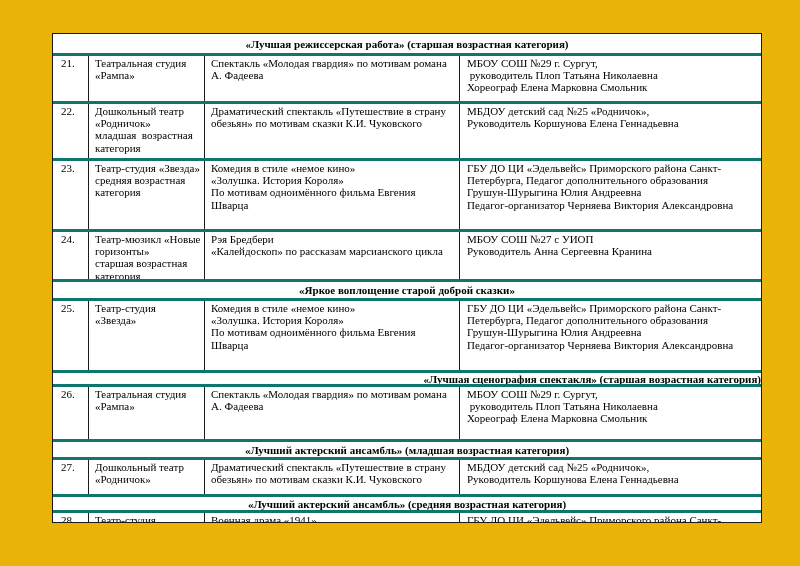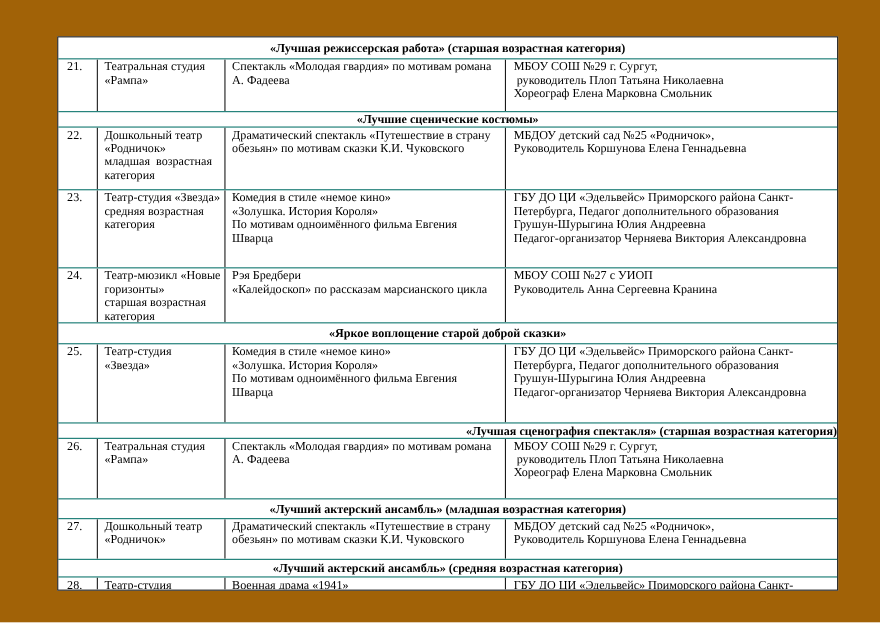--- a/index.html
+++ b/index.html
@@ -9,34 +9,34 @@
     width: 800px;
     height: 566px;
     overflow: hidden;
     font-family: "Liberation Serif", "DejaVu Serif", serif;
     color: #000000;
   }
   .page {
     position: relative;
     width: 800px;
     height: 566px;
-    background: #a16207;
+    background: #eab308;
   }
   .awards-table {
     position: absolute;
     left: 52px;
     top: 33px;
     width: 710px;
     box-sizing: border-box;
     border: 1px solid #1a1a1a;
     background: #ffffff;
   }
   .section {
     box-sizing: border-box;
-    border-top: 1px solid #0f766e;
+    border-top: 3px solid #0f766e;
     overflow: hidden;
   }
   .section:first-child { border-top: none; }
   .section-header {
     display: flex;
     align-items: center;
     justify-content: center;
     font-weight: bold;
     font-size: 11px;
     line-height: 12px;
@@ -76,23 +76,20 @@
     <div class="cell cell-performance">
           <div class="ln">Спектакль «Молодая гвардия» по мотивам романа</div>
           <div class="ln">А. Фадеева</div>
         </div>
     <div class="cell cell-institution">
           <div class="ln">МБОУ СОШ №29 г. Сургут,</div>
           <div class="ln"> руководитель Плоп Татьяна Николаевна</div>
           <div class="ln">Хореограф Елена Марковна Смольник</div>
         </div>
   </div>
-      <div class="section section-header" style="height: 14px;">
-    <span>«Лучшие сценические костюмы»</span>
-  </div>
       <div class="section data-row" style="height: 57px;">
     <div class="cell cell-number">22.</div>
     <div class="cell cell-studio">
           <div class="ln">Дошкольный театр</div>
           <div class="ln">«Родничок»</div>
           <div class="ln">младшая  возрастная</div>
           <div class="ln">категория</div>
         </div>
     <div class="cell cell-performance">
           <div class="ln">Драматический спектакль «Путешествие в страну</div>

